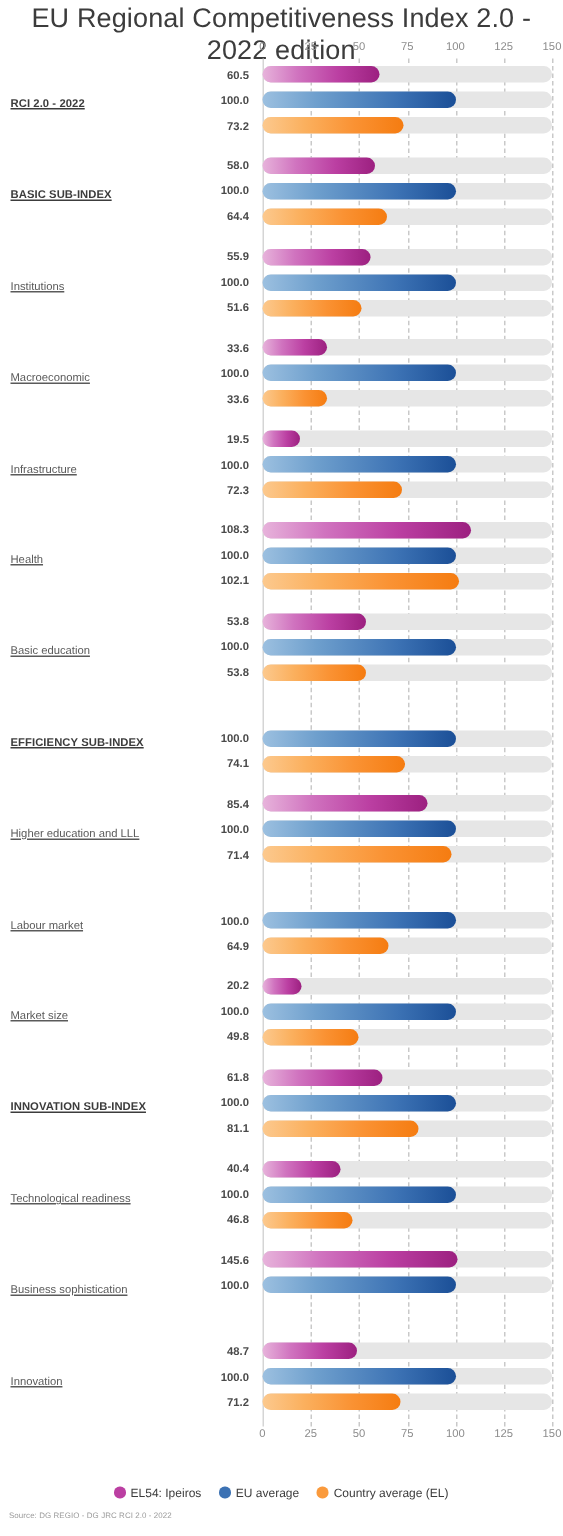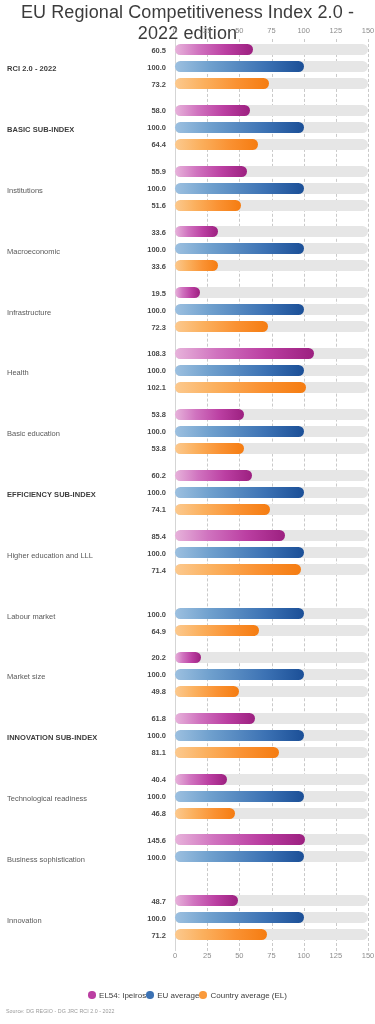--- a/index.html
+++ b/index.html
@@ -87,20 +87,21 @@
   }
   .group-label {
     position: absolute;
     left: 7px;
     top: 50%;
     transform: translateY(-50%);
     font-size: 7.5px;
     color: #5a5a5a;
     line-height: 10px;
     width: 100px;
+    text-decoration: underline;
   }
   .group-label.bold {
     font-weight: bold;
     color: #3c3c3c;
     letter-spacing: .05px;
   }
 
   .bar-row {
     position: absolute;
     left: 0;
@@ -147,21 +148,21 @@
   
   #legend {
     position: absolute;
     left: 0;
     top: 988px;
     width: 375px;
     height: 14px;
     display: flex;
     justify-content: center;
     align-items: center;
-    gap: 0;
+    gap: 12px;
     font-size: 8px;
     color: #3c3c3c;
   }
   .legend-item {
     display: flex;
     align-items: center;
     gap: 3.5px;
     white-space: nowrap;
   }
   .legend-dot {
@@ -354,26 +355,20 @@
         </div>
         <div class="bar-row r2">
           <div class="bar-value">53.8</div>
           <div class="track">
             <div class="bar s2" title="Country average (EL): 53.8" style="width: 69.2227px;"></div>
           </div>
         </div>
       </div>
       <div class="group">
         <div class="group-label bold">EFFICIENCY SUB-INDEX</div>
-        <div class="bar-row r0">
-          <div class="bar-value">60.2</div>
-          <div class="track">
-            <div class="bar s0" title="EL54: Ipeiros: 60.2" style="width: 77.4573px;"></div>
-          </div>
-        </div>
         <div class="bar-row r1">
           <div class="bar-value">100.0</div>
           <div class="track">
             <div class="bar s1" title="EU average: 100.0" style="width: 128.667px;"></div>
           </div>
         </div>
         <div class="bar-row r2">
           <div class="bar-value">74.1</div>
           <div class="track">
             <div class="bar s2" title="Country average (EL): 74.1" style="width: 95.342px;"></div>

